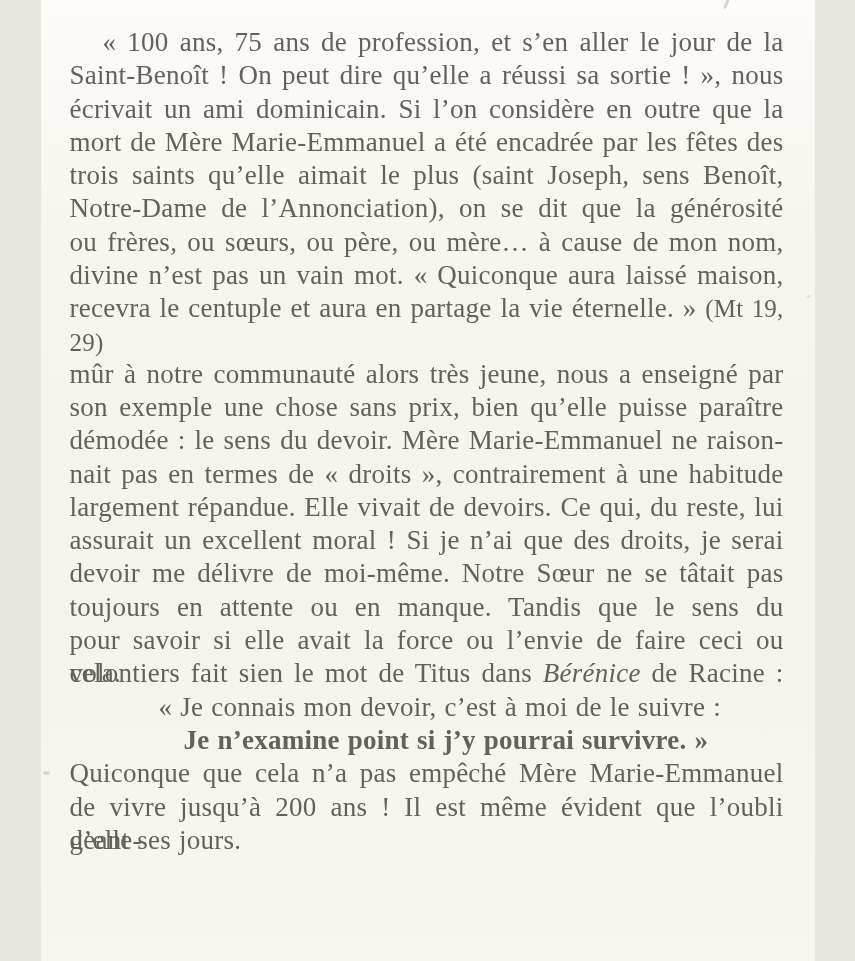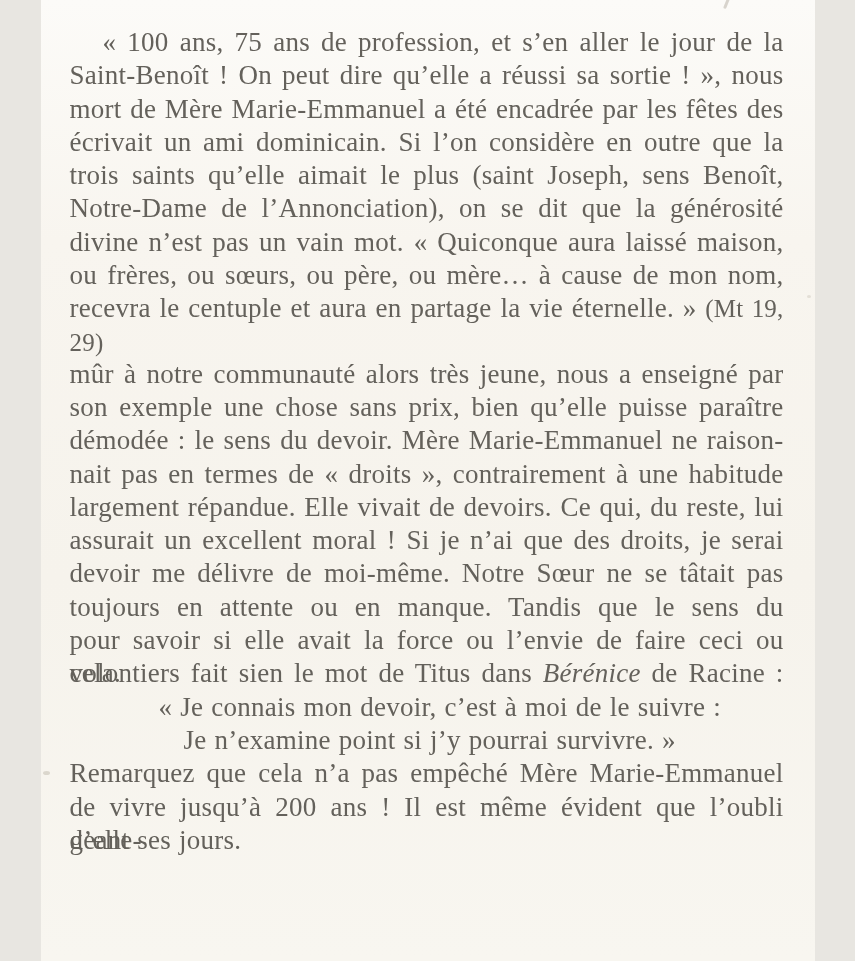--- a/index.html
+++ b/index.html
@@ -23,21 +23,21 @@
   .line{
     height:33.3px;
     text-align:justify;
     text-align-last:justify;
     white-space:normal;
     overflow:visible;
   }
   .line.first{text-indent:33px;}
   .line.end{text-align:center;text-align-last:left;}
   .line.verse-1{text-align:left;text-align-last:left;padding-left:89px;}
-  .line.verse-2{text-align:right;text-align-last:left;padding-left:114px;}
+  .line.verse-2{text-align:right;text-align-last:left;padding-left:114px;font-weight:bold;}
   .seg.italic{font-style:italic;}
   .seg.small{font-size:25px;letter-spacing:0.2px;}
   
   .artifact-top{
     position:absolute;left:684px;top:-2px;width:3px;height:11px;
     background:#b9b4aa;opacity:.55;border-radius:2px;transform:rotate(22deg);
   }
   .artifact-left{
     position:absolute;left:2px;top:771px;width:7px;height:4px;
     background:#cfcabf;opacity:.7;border-radius:50%;
@@ -51,39 +51,39 @@
 <body>
 
 <div class="page">
   <div class="artifact-top"></div>
   <div class="artifact-left"></div>
   <div class="artifact-right-l1"></div>
   <div class="text-block" id="text-block" style="color: rgb(100, 97, 91);">
       <div class="para">
         <div class="line first"><span class="seg normal">« 100 ans, 75 ans de profession, et s’en aller le jour de la</span></div>
         <div class="line body"><span class="seg normal">Saint-Benoît ! On peut dire qu’elle a réussi sa sortie ! », nous</span></div>
+        <div class="line body"><span class="seg normal">écrivait un ami dominicain. Si l’on considère en outre que la</span></div>
         <div class="line body"><span class="seg normal">mort de Mère Marie-Emmanuel a été encadrée par les fêtes des</span></div>
-        <div class="line body"><span class="seg normal">écrivait un ami dominicain. Si l’on considère en outre que la</span></div>
         <div class="line body"><span class="seg normal">trois saints qu’elle aimait le plus (saint Joseph, sens Benoît,</span></div>
         <div class="line body"><span class="seg normal">Notre-Dame de l’Annonciation), on se dit que la générosité</span></div>
+        <div class="line body"><span class="seg normal">ou frères, ou sœurs, ou père, ou mère… à cause de mon nom,</span></div>
         <div class="line body"><span class="seg normal">divine n’est pas un vain mot. « Quiconque aura laissé maison,</span></div>
-        <div class="line body"><span class="seg normal">ou frères, ou sœurs, ou père, ou mère… à cause de mon nom,</span></div>
         <div class="line body"><span class="seg normal">recevra le centuple et aura en partage la vie éternelle. » </span><span class="seg small">(Mt 19, 29)</span></div>
       </div>
       <div class="para">
         <div class="line body"><span class="seg normal">mûr à notre communauté alors très jeune, nous a enseigné par</span></div>
         <div class="line body"><span class="seg normal">son exemple une chose sans prix, bien qu’elle puisse paraître</span></div>
         <div class="line body"><span class="seg normal">démodée : le sens du devoir. Mère Marie-Emmanuel ne raison-</span></div>
         <div class="line body"><span class="seg normal">nait pas en termes de « droits », contrairement à une habitude</span></div>
         <div class="line body"><span class="seg normal">largement répandue. Elle vivait de devoirs. Ce qui, du reste, lui</span></div>
         <div class="line body"><span class="seg normal">assurait un excellent moral ! Si je n’ai que des droits, je serai</span></div>
         <div class="line body"><span class="seg normal">devoir me délivre de moi-même. Notre Sœur ne se tâtait pas</span></div>
         <div class="line body"><span class="seg normal">toujours en attente ou en manque. Tandis que le sens du</span></div>
         <div class="line body"><span class="seg normal">pour savoir si elle avait la force ou l’envie de faire ceci ou cela.</span></div>
         <div class="line body"><span class="seg normal">volontiers fait sien le mot de Titus dans </span><span class="seg italic">Bérénice</span><span class="seg normal"> de Racine :</span></div>
         <div class="line verse-1"><span class="seg normal">« Je connais mon devoir, c’est à moi de le suivre :</span></div>
         <div class="line verse-2"><span class="seg normal">Je n’examine point si j’y pourrai survivre. »</span></div>
-        <div class="line body"><span class="seg normal">Remarquez que cela n’a pas empêché Mère Marie-Emmanuel</span></div>
+        <div class="line body"><span class="seg normal">Quiconque que cela n’a pas empêché Mère Marie-Emmanuel</span></div>
         <div class="line body"><span class="seg normal">de vivre jusqu’à 200 ans ! Il est même évident que l’oubli d’elle-</span></div>
         <div class="line end"><span class="seg normal">geant ses jours.</span></div>
       </div>
     </div>
 </div>
 
 </body></html>

